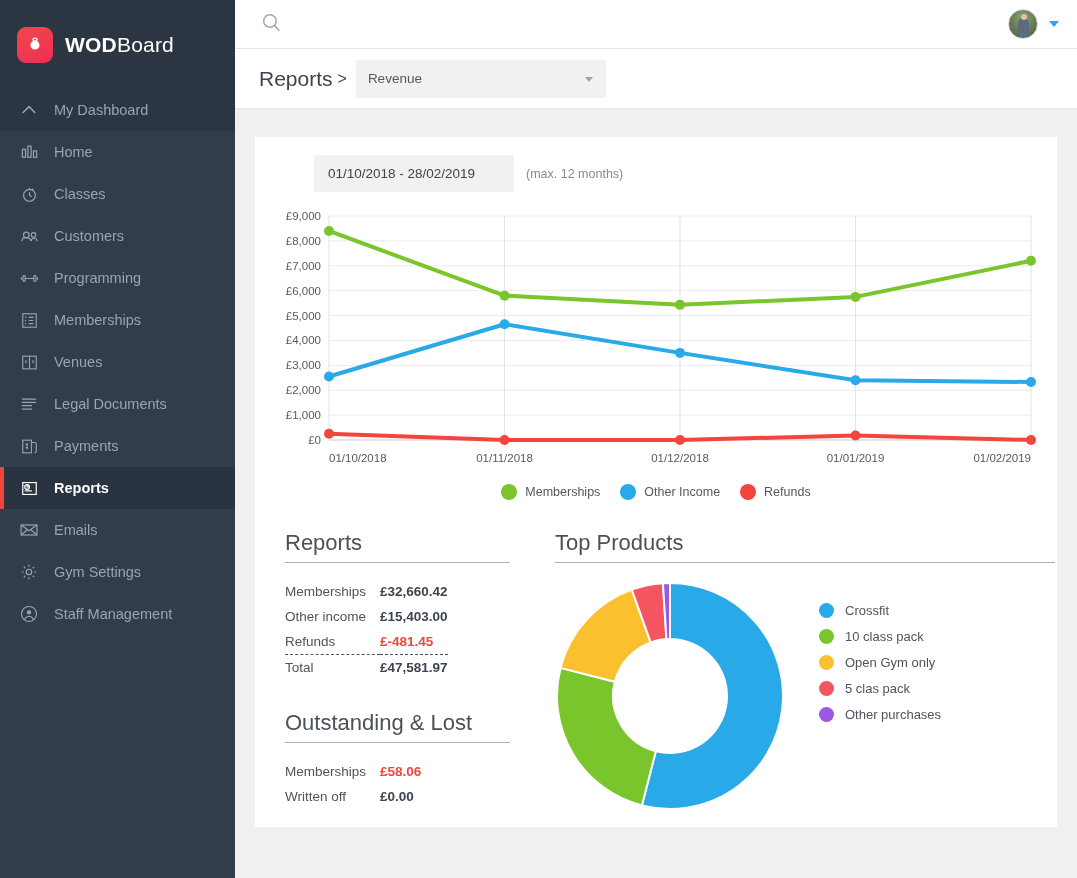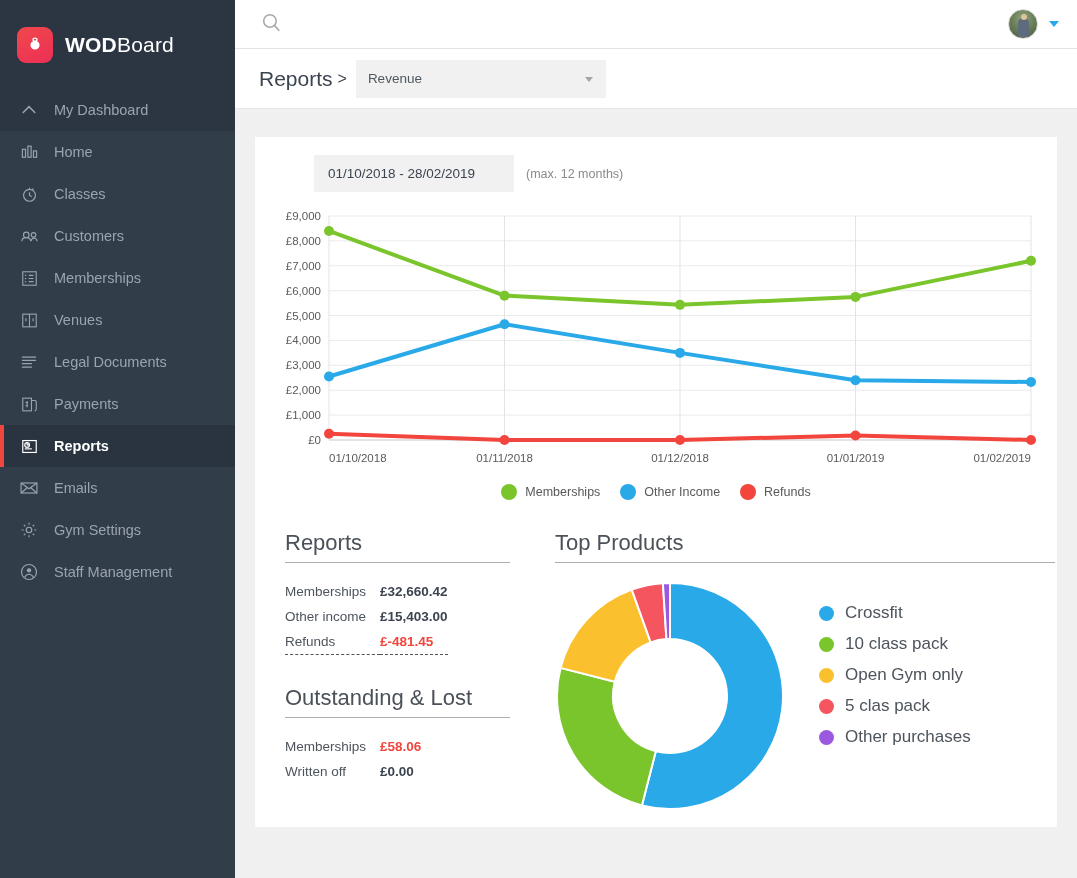--- a/index.html
+++ b/index.html
@@ -125,21 +125,21 @@
 
   table.kv { border-collapse: collapse; font-size: 13.5px; }
   table.kv td { padding: 5px 0; color: #4d545c; white-space: nowrap; }
   table.kv td.k { padding-right: 14px; }
   table.kv td.v { font-weight: 700; color: #3c4450; margin-top: 17px; }
   table.kv td.v.neg { color: #f1453d; }
   table.kv tr.rule td { border-bottom: 1px dashed #4d545c; }
 
   .donut-wrap { display: flex; align-items: flex-start; gap: 34px; margin-top: 18px; }
   .pielegend { display: flex; flex-direction: column; gap: 11px; padding-top: 22px; }
-  .pl { display: flex; align-items: center; gap: 11px; font-size: 17px; color: #4d545c; cursor: pointer; }
+  .pl { display: flex; align-items: center; gap: 11px; font-size: 13px; color: #4d545c; cursor: pointer; }
   .pl .dot { width: 15px; height: 15px; border-radius: 50%; flex: 0 0 15px; }
 </style>
 </head>
 <body>
 
 <div class="app">
 
   <aside class="sidebar">
 
     <div class="brand">
@@ -194,20 +194,32 @@
                 <circle cx="9" cy="10" r="3.4"></circle>
                 <path d="M3.5 18c0-3 2.5-4.6 5.5-4.6s5.5 1.6 5.5 4.6"></path>
                 <circle cx="18" cy="10" r="2.8"></circle>
                 <path d="M15 17.5c.4-2.3 1.8-3.4 3.7-3.4 2 0 3.6 1.2 3.6 3.7"></path>
               </g>
             </svg>
         </span>
         <span>Customers</span>
       </div>
 
+      <div class="nav-item">
+        <span class="ico">
+          <svg width="21" height="21" viewBox="0 0 26 24">
+              <g fill="none" stroke="#9ba4ae" stroke-width="1.4">
+                <rect x="5" y="8.5" width="2.6" height="7" rx="1"></rect>
+                <rect x="18.4" y="8.5" width="2.6" height="7" rx="1"></rect>
+                <path d="M7.6 12h10.8M3 10.5v3M23 10.5v3"></path>
+              </g>
+            </svg>
+        </span>
+        <span>Programming</span>
+      </div>
 
       <div class="nav-item">
         <span class="ico">
           <svg width="19" height="19" viewBox="0 0 24 24">
               <g fill="none" stroke="#9ba4ae" stroke-width="1.4">
                 <rect x="3.5" y="3.5" width="17" height="17"></rect>
                 <path d="M11 8h6M11 12h6M11 16h6"></path>
                 <circle cx="7" cy="8" r=".9" fill="#9ba4ae" stroke="none"></circle>
                 <circle cx="7" cy="12" r=".9" fill="#9ba4ae" stroke="none"></circle>
                 <circle cx="7" cy="16" r=".9" fill="#9ba4ae" stroke="none"></circle>
@@ -427,20 +439,24 @@
                 <td class="k">Memberships</td>
                 <td class="v">£32,660.42</td>
               </tr>
               <tr>
                 <td class="k">Other income</td>
                 <td class="v">£15,403.00</td>
               </tr>
               <tr class="rule">
                 <td class="k">Refunds</td>
                 <td class="v neg">£-481.45</td>
+              </tr>
+              <tr>
+                <td class="k">Total</td>
+                <td class="v">£47,581.97</td>
               </tr>
             </tbody>
               </table>
 
             <div class="sect-title narrow" style="margin-top:30px">Outstanding &amp; Lost</div>
             <table class="kv">
               <tbody>
                   <tr>
                 <td class="k">Memberships</td>
                 <td class="v neg">£58.06</td>

